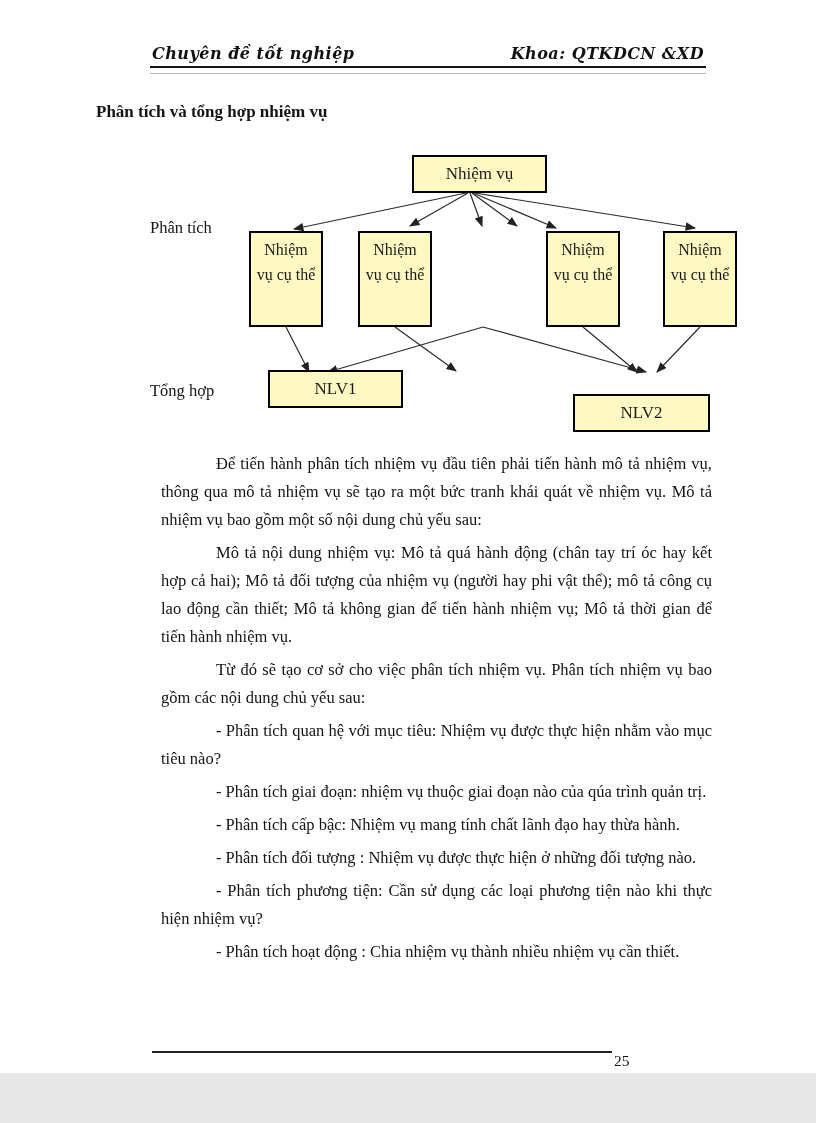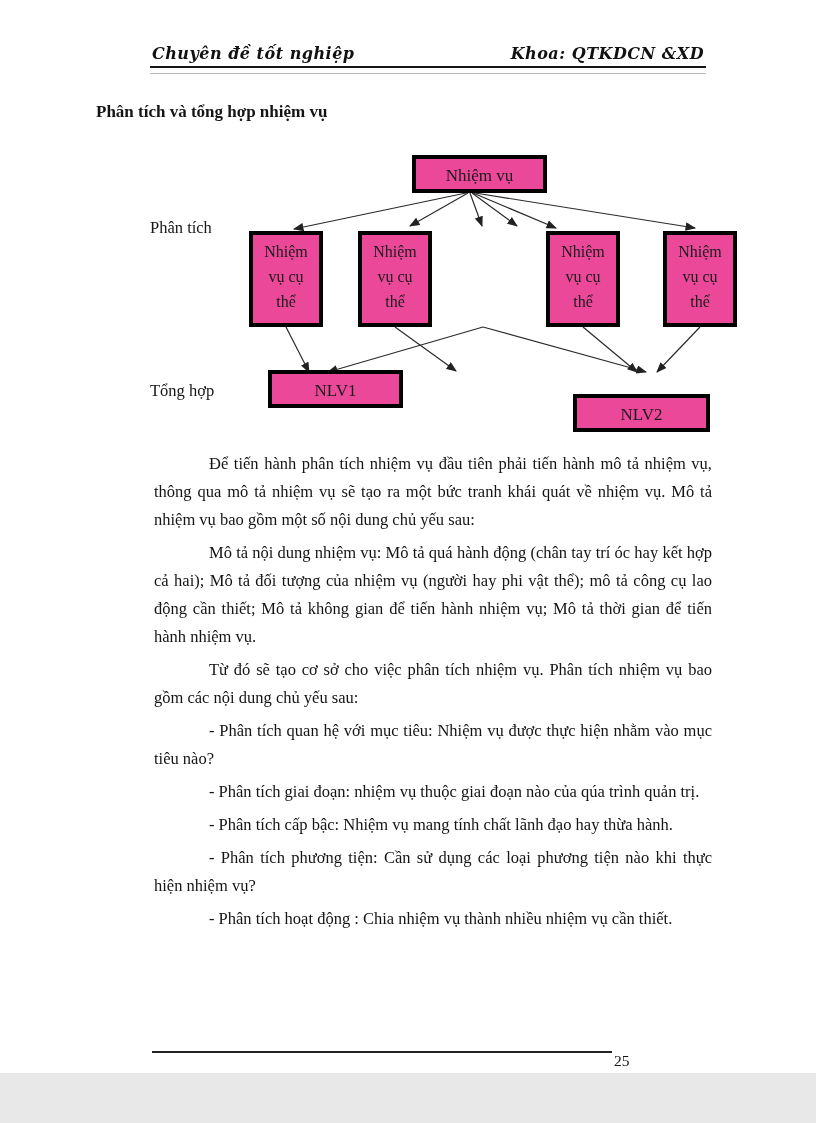--- a/index.html
+++ b/index.html
@@ -38,22 +38,22 @@
     text-align: left;
     font-weight: bold; font-size: 17px;
     color: #141414;
   }
 
   
   .diagram { position: absolute; left: 0; top: 140px; width: 816px; height: 290px; }
   .diagram svg { position: absolute; left: 0; top: 0; }
   .dbox {
     position: absolute;
-    border: 4px solid #000000;
-    background: #ec4899;
+    border: 2px solid #000000;
+    background: #fef9c3;
     box-sizing: border-box;
     text-align: center;
     font-size: 16px;
     color: #1a1a1a;
   }
   .dbox.root   { left: 412px; top: 15px;  width: 135px; height: 38px; line-height: 34px; font-size: 17px; }
   .dbox.sub    { top: 91px; width: 74px; height: 96px; padding: 4px 5px 16px 5px; line-height: 25px; }
   .dbox.sub1   { left: 249px; }
   .dbox.sub2   { left: 358px; }
   .dbox.sub3   { left: 546px; }
@@ -69,21 +69,21 @@
   .phase-label.synthesis { top: 241px; }
 
   
   .content {
     position: absolute;
     left: 150px; top: 450px; width: 562px;
     font-size: 16.5px; line-height: 28px;
     text-align: justify;
     color: #141414;
   }
-  .content p { margin: 0 0 5px 4px; text-indent: 55px; }
+  .content p { margin: 0 0 5px 11px; text-indent: 55px; }
   .content p.section-heading { font-style: italic; margin: 0 0 6px 0; }
 
   
   .footer-rule {
     position: absolute;
     left: 152px; top: 1051px; width: 460px;
     border-top: 2px solid #222;
   }
   .page-number {
     position: absolute;
@@ -142,20 +142,21 @@
     <div class="dbox nlv nlv2">NLV2</div>
   </div>
 
   <div class="content">
     <p>Để tiến hành phân tích nhiệm vụ đầu tiên phải tiến hành mô tả nhiệm vụ, thông qua mô tả nhiệm vụ sẽ tạo ra một bức tranh khái quát về nhiệm vụ. Mô tả nhiệm vụ bao gồm một số nội dung chủ yếu sau:</p>
     <p>Mô tả nội dung nhiệm vụ: Mô tả quá hành động (chân tay trí óc hay kết hợp cả hai); Mô tả đối tượng của nhiệm vụ (người hay phi vật thể); mô tả công cụ lao động cần thiết; Mô tả không gian để tiến hành nhiệm vụ; Mô tả thời gian để tiến hành nhiệm vụ.</p>
     <p>Từ đó sẽ tạo cơ sở cho việc phân  tích nhiệm vụ. Phân tích nhiệm vụ bao gồm các nội dung chủ yếu sau:</p>
     <p>- Phân tích quan hệ với mục tiêu: Nhiệm vụ được thực hiện nhằm vào mục tiêu nào?</p>
     <p>- Phân tích giai đoạn: nhiệm vụ thuộc giai đoạn nào của qúa trình quản trị.</p>
     <p>- Phân tích cấp bậc: Nhiệm vụ mang tính chất lãnh đạo hay thừa hành.</p>
+    <p>- Phân tích đối tượng : Nhiệm vụ được thực hiện ở những đối tượng nào.</p>
     <p>- Phân tích phương tiện: Cần sử dụng các loại phương tiện nào khi thực hiện nhiệm vụ?</p>
     <p>- Phân tích hoạt động : Chia nhiệm vụ thành nhiều nhiệm vụ cần thiết.</p>
   </div>
 
   <div class="footer-rule"></div>
   <div class="page-number">25</div>
 
 </div>
 
 </body></html>

